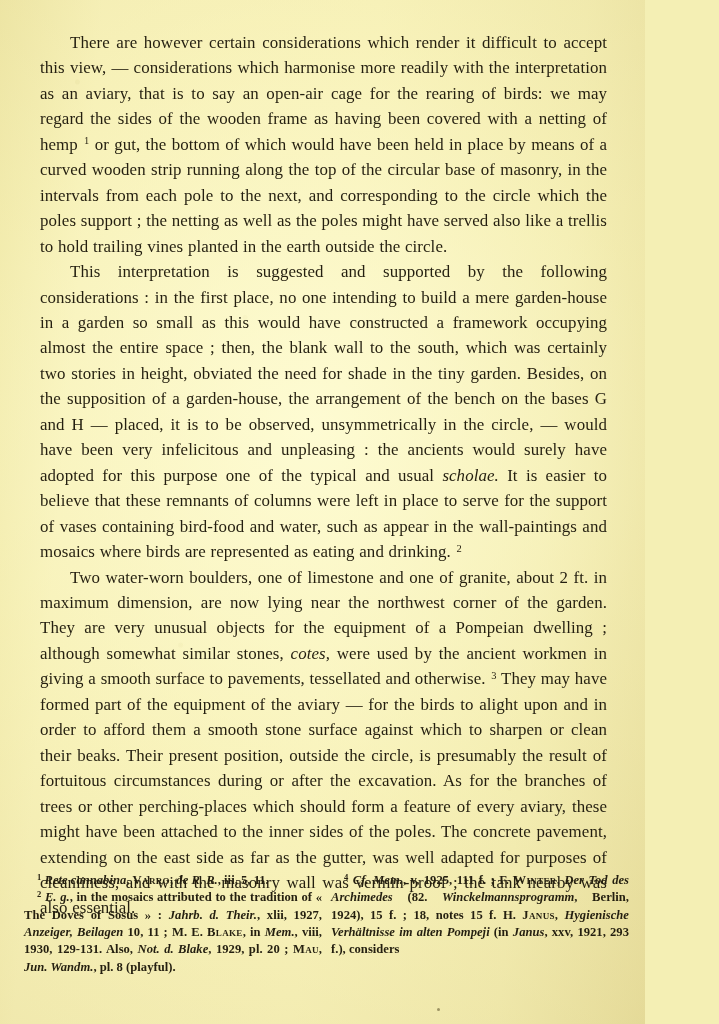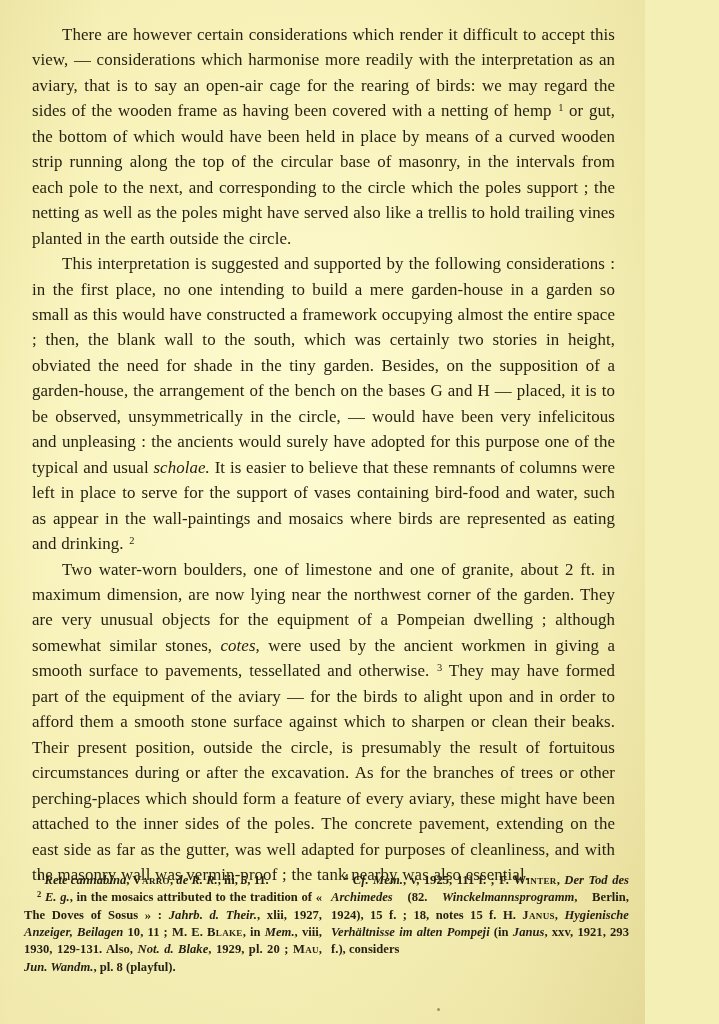--- a/index.html
+++ b/index.html
@@ -22,21 +22,21 @@
     height: 1024px;
     box-sizing: border-box;
     background:
       radial-gradient(ellipse 120% 85% at 48% 42%,
         rgba(255,253,214,0.85) 0%,
         rgba(250,243,180,0.35) 45%,
         rgba(228,214,140,0.30) 78%,
         rgba(206,190,116,0.42) 100%),
       linear-gradient(95deg,
         #ece5a6 0%, #f6f1bc 14%, #f7f2bd 52%, #f1ebb2 80%, #e6dd9f 100%);
-    padding: 8px;
+    padding: 16px;
   }
 
   .paper-noise {
     position: absolute;
     inset: 0;
     pointer-events: none;
     opacity: 0.40;
     background-image:
       radial-gradient(circle at 12% 8%,  rgba(186,170,96,0.20) 0 2px, transparent 3px),
       radial-gradient(circle at 67% 14%, rgba(186,170,96,0.16) 0 2px, transparent 3px),

